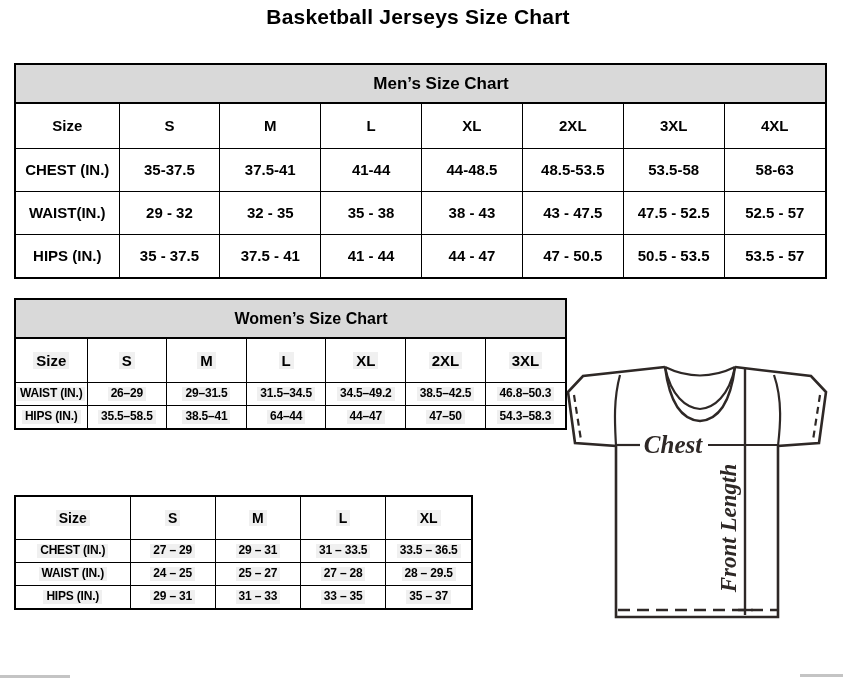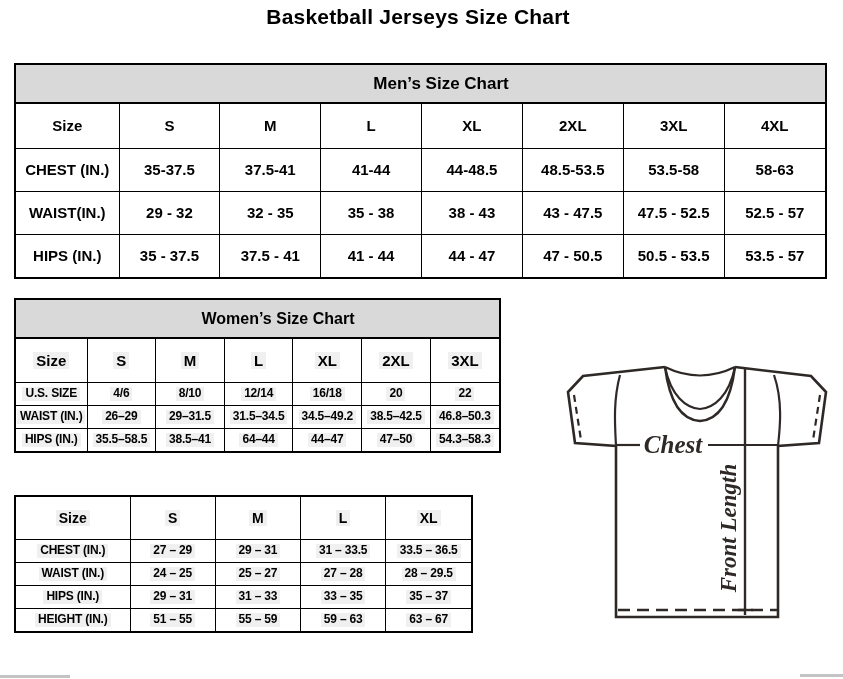--- a/index.html
+++ b/index.html
@@ -24,21 +24,21 @@
 
   
   .mens { left:14px; top:63px; width:813px; }
   .mens .tbl-title { height:39px; font-size:17px; }
   .mens thead th { height:44px; font-size:15px; }
   .mens tbody th, .mens tbody td { height:43px; font-size:15px; }
   .mens th.corner-col { width:103px; }
   .mens .hl { background:transparent; }
 
   
-  .womens { left:14px; top:298px; width:487px; }
+  .womens { left:14px; top:298px; width:553px; }
   .womens .tbl-title { height:39px; font-size:16px; }
   .womens thead th { height:43px; font-size:15px; }
   .womens tbody th, .womens tbody td { height:23px; font-size:12px; letter-spacing:-0.2px; }
   .womens th.corner-col { width:71px; }
 
   
   .youth { left:14px; top:495px; width:459px; }
   .youth .tbl-title { height:38px; font-size:16px; }
   .youth thead th { height:42px; font-size:14px; }
   .youth tbody th, .youth tbody td { height:23px; font-size:12px; letter-spacing:-0.2px; }
@@ -119,29 +119,20 @@
             <th><span class="hl">S</span></th>
             <th><span class="hl">M</span></th>
             <th><span class="hl">L</span></th>
             <th><span class="hl">XL</span></th>
             <th><span class="hl">2XL</span></th>
             <th><span class="hl">3XL</span></th>
           </tr>
         </thead>
         <tbody>
           <tr>
-            <th><span class="hl">U.S. SIZE</span></th>
-            <td><span class="hl">4/6</span></td>
-            <td><span class="hl">8/10</span></td>
-            <td><span class="hl">12/14</span></td>
-            <td><span class="hl">16/18</span></td>
-            <td><span class="hl">20</span></td>
-            <td><span class="hl">22</span></td>
-          </tr>
-          <tr>
             <th><span class="hl">WAIST (IN.)</span></th>
             <td><span class="hl">26–29</span></td>
             <td><span class="hl">29–31.5</span></td>
             <td><span class="hl">31.5–34.5</span></td>
             <td><span class="hl">34.5–49.2</span></td>
             <td><span class="hl">38.5–42.5</span></td>
             <td><span class="hl">46.8–50.3</span></td>
           </tr>
           <tr>
             <th><span class="hl">HIPS (IN.)</span></th>
@@ -182,27 +173,20 @@
             <td><span class="hl">27 – 28</span></td>
             <td><span class="hl">28 – 29.5</span></td>
           </tr>
           <tr>
             <th><span class="hl">HIPS (IN.)</span></th>
             <td><span class="hl">29 – 31</span></td>
             <td><span class="hl">31 – 33</span></td>
             <td><span class="hl">33 – 35</span></td>
             <td><span class="hl">35 – 37</span></td>
           </tr>
-          <tr>
-            <th><span class="hl">HEIGHT (IN.)</span></th>
-            <td><span class="hl">51 – 55</span></td>
-            <td><span class="hl">55 – 59</span></td>
-            <td><span class="hl">59 – 63</span></td>
-            <td><span class="hl">63 – 67</span></td>
-          </tr>
         </tbody>
       </table>
   </section>
 
   <svg class="jersey" viewBox="0 0 280 270">
 
     <path stroke-width="2.6" d="M105,11 L23,20 L8,36 L15,87 L56,90 L56,261 L218,261 L218,90 L259,87 L266,36 L251,20 L175,11"></path>
 
     <path stroke-width="2.2" d="M105,11 Q140,28 175,11"></path>
     <path stroke-width="2.2" d="M105,11 C111,40 126,52 140,53 C154,52 169,40 175,11"></path>

